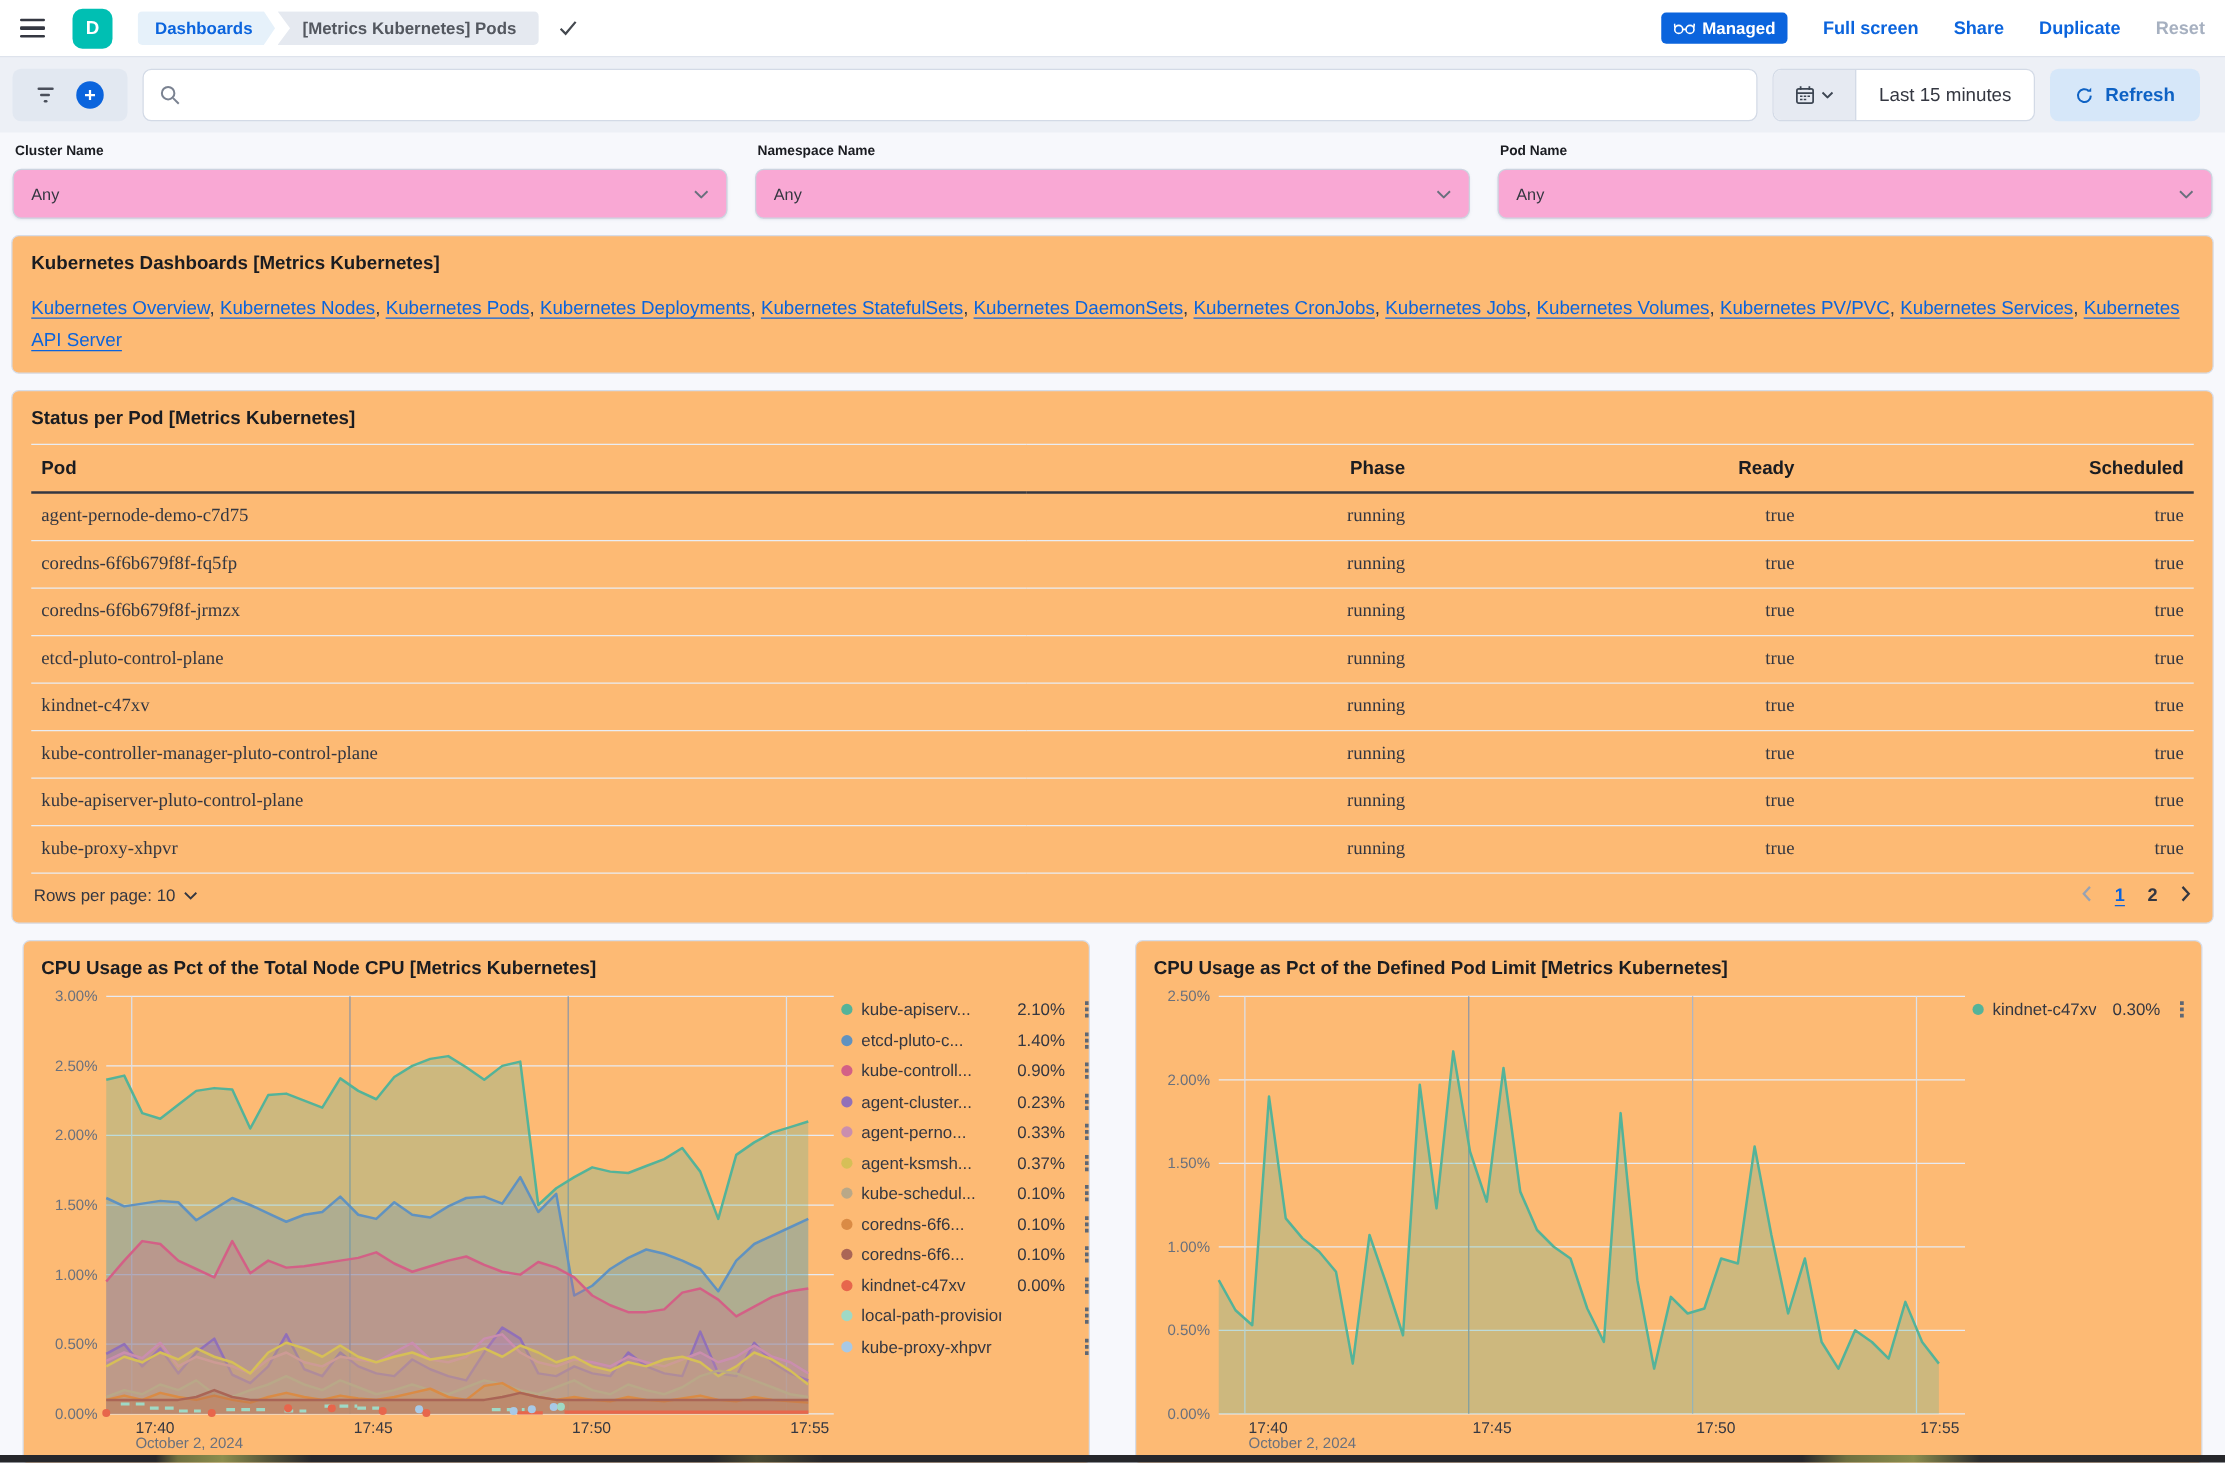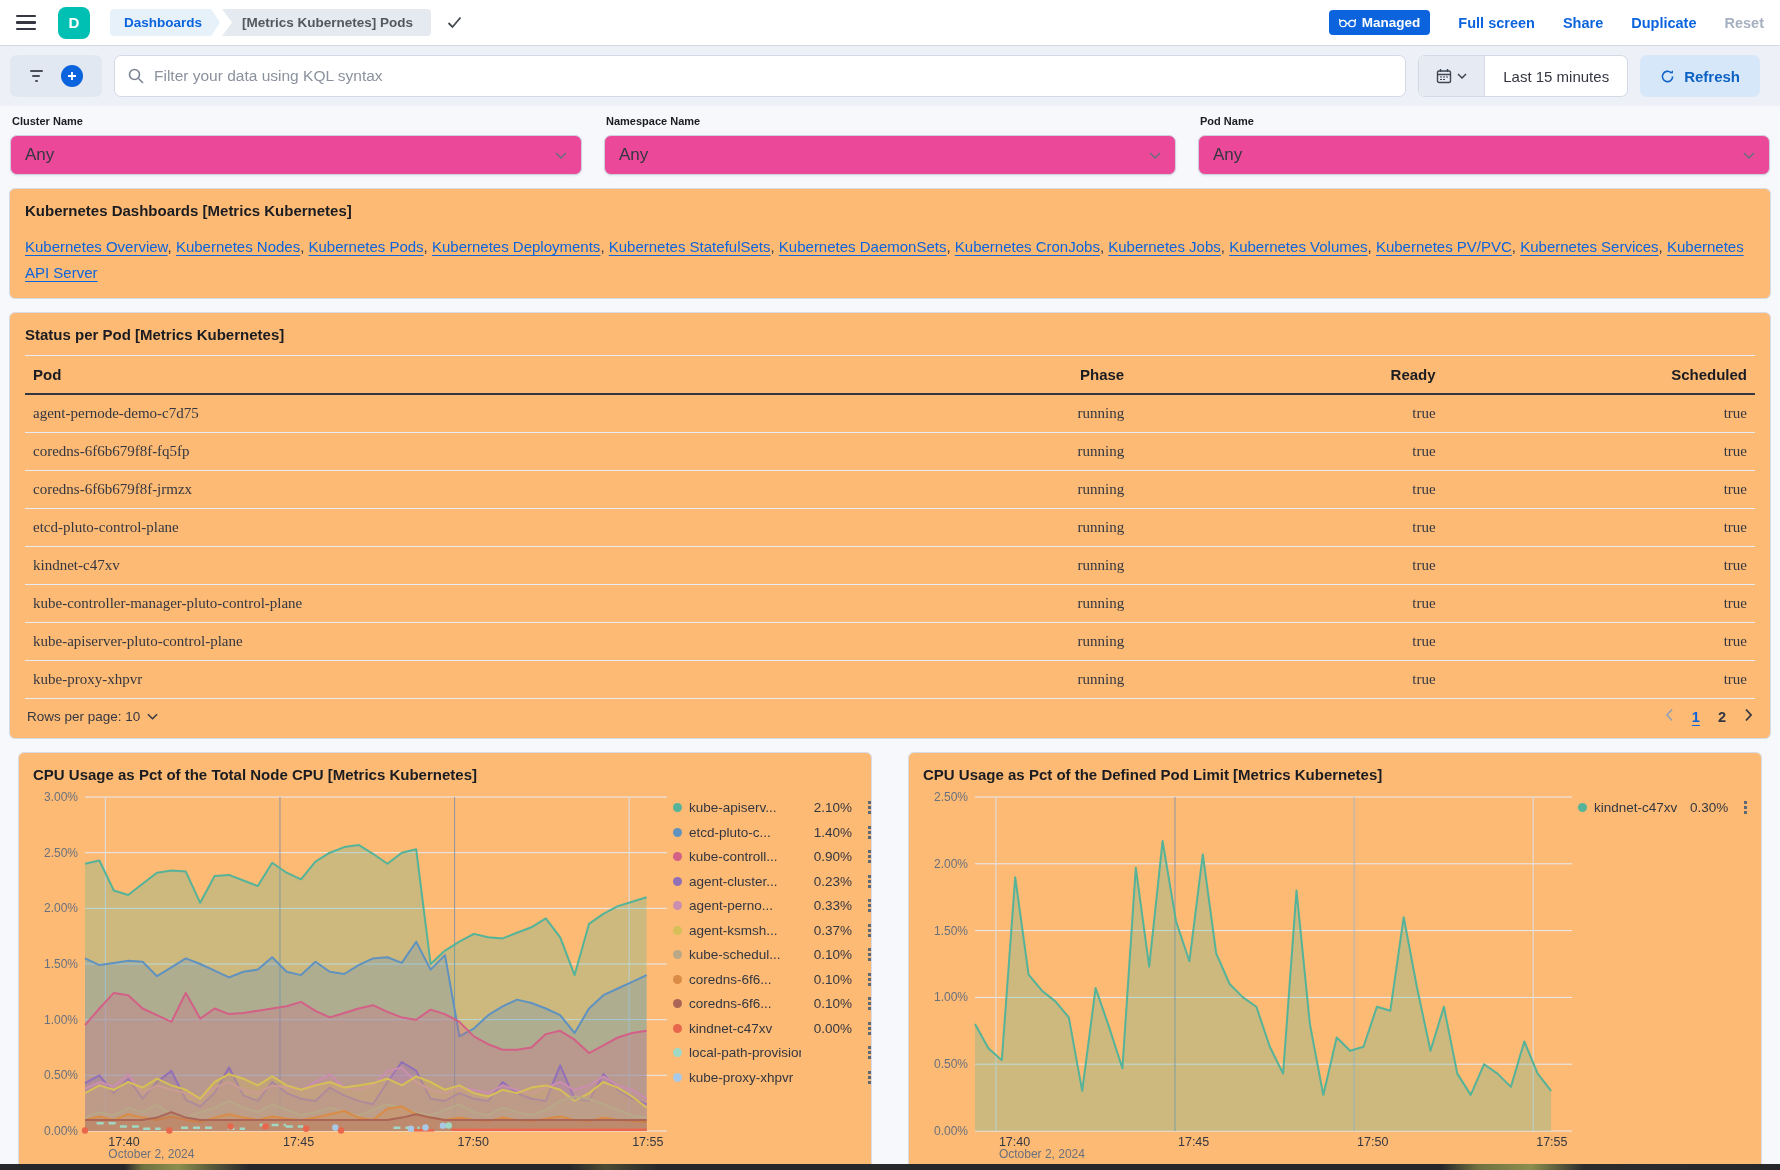--- a/index.html
+++ b/index.html
@@ -84,23 +84,23 @@
     height: 42px; border-radius: 7px; background: #D6E7F9; color: #0E62C4;
     font-size: 15px; font-weight: 700; padding: 0 20px;
     display: flex; align-items: center; gap: 9px; flex-shrink: 0;
   }
 
   
   .controls-row { display: flex; gap: 22px; padding: 9px 10px 13px; }
   .control { flex: 1; }
   .control-label { font-size: 11px; font-weight: 700; color: #1A1C21; margin-bottom: 8px; padding-left: 2px; }
   .select {
-    width: 100%; height: 40px; background: #ec4899; border: 1px solid #CCD3DF; border-radius: 7px;
+    width: 100%; height: 40px; background: #f9a8d4; border: 1px solid #CCD3DF; border-radius: 7px;
     display: flex; align-items: center; justify-content: space-between; padding: 0 14px;
-    font-size: 17px; color: #343741; box-shadow: 0 1px 2px rgba(152,162,179,.18);
+    font-size: 13px; color: #343741; box-shadow: 0 1px 2px rgba(152,162,179,.18);
   }
 
   
   .panel {
     background: #fdba74; border: 1px solid #D6DCE7; border-radius: 6px;
     margin: 0 9px 13px; padding: 13px 15px;
   }
   .panel-title { font-size: 15px; font-weight: 700; color: #1A1C21; }
   .links { margin-top: 15px; font-size: 15px; line-height: 1.7; color: #343741; }
   .k-link { color: #0B64DD; text-decoration: underline; text-underline-offset: 2.5px; }
@@ -188,21 +188,20 @@
       <svg width="10" height="10" viewBox="0 0 10 10">
         <path d="M5 1v8M1 5h8" stroke="#fff" stroke-width="1.8"></path>
       </svg>
     </button>
   </div>
   <div class="search">
     <svg width="16" height="16" viewBox="0 0 16 16">
       <circle cx="6.5" cy="6.5" r="5" fill="none" stroke="#7A8291" stroke-width="1.6"></circle>
       <path d="M10.5 10.5 15 15" stroke="#7A8291" stroke-width="1.6"></path>
     </svg>
-    <input placeholder="Filter your data using KQL syntax" style="">
   </div>
   <div class="date-group">
     <button class="cal-btn">
       <svg width="16" height="16" viewBox="0 0 16 16">
         <rect x="1.5" y="3" width="13" height="11.5" rx="1.5" fill="none" stroke="#3D4653" stroke-width="1.4"></rect>
         <path d="M4.5 1v3M11.5 1v3M1.5 6.5h13" stroke="#3D4653" stroke-width="1.4"></path>
         <path d="M4 9h2M7 9h2M10 9h2M4 11.5h2M7 11.5h2" stroke="#3D4653" stroke-width="1.2"></path>
       </svg>
       <svg width="10" height="6" viewBox="0 0 10 6">
         <polyline points="1,1 5,5 9,1" fill="none" stroke="#3D4653" stroke-width="1.5"></polyline>

